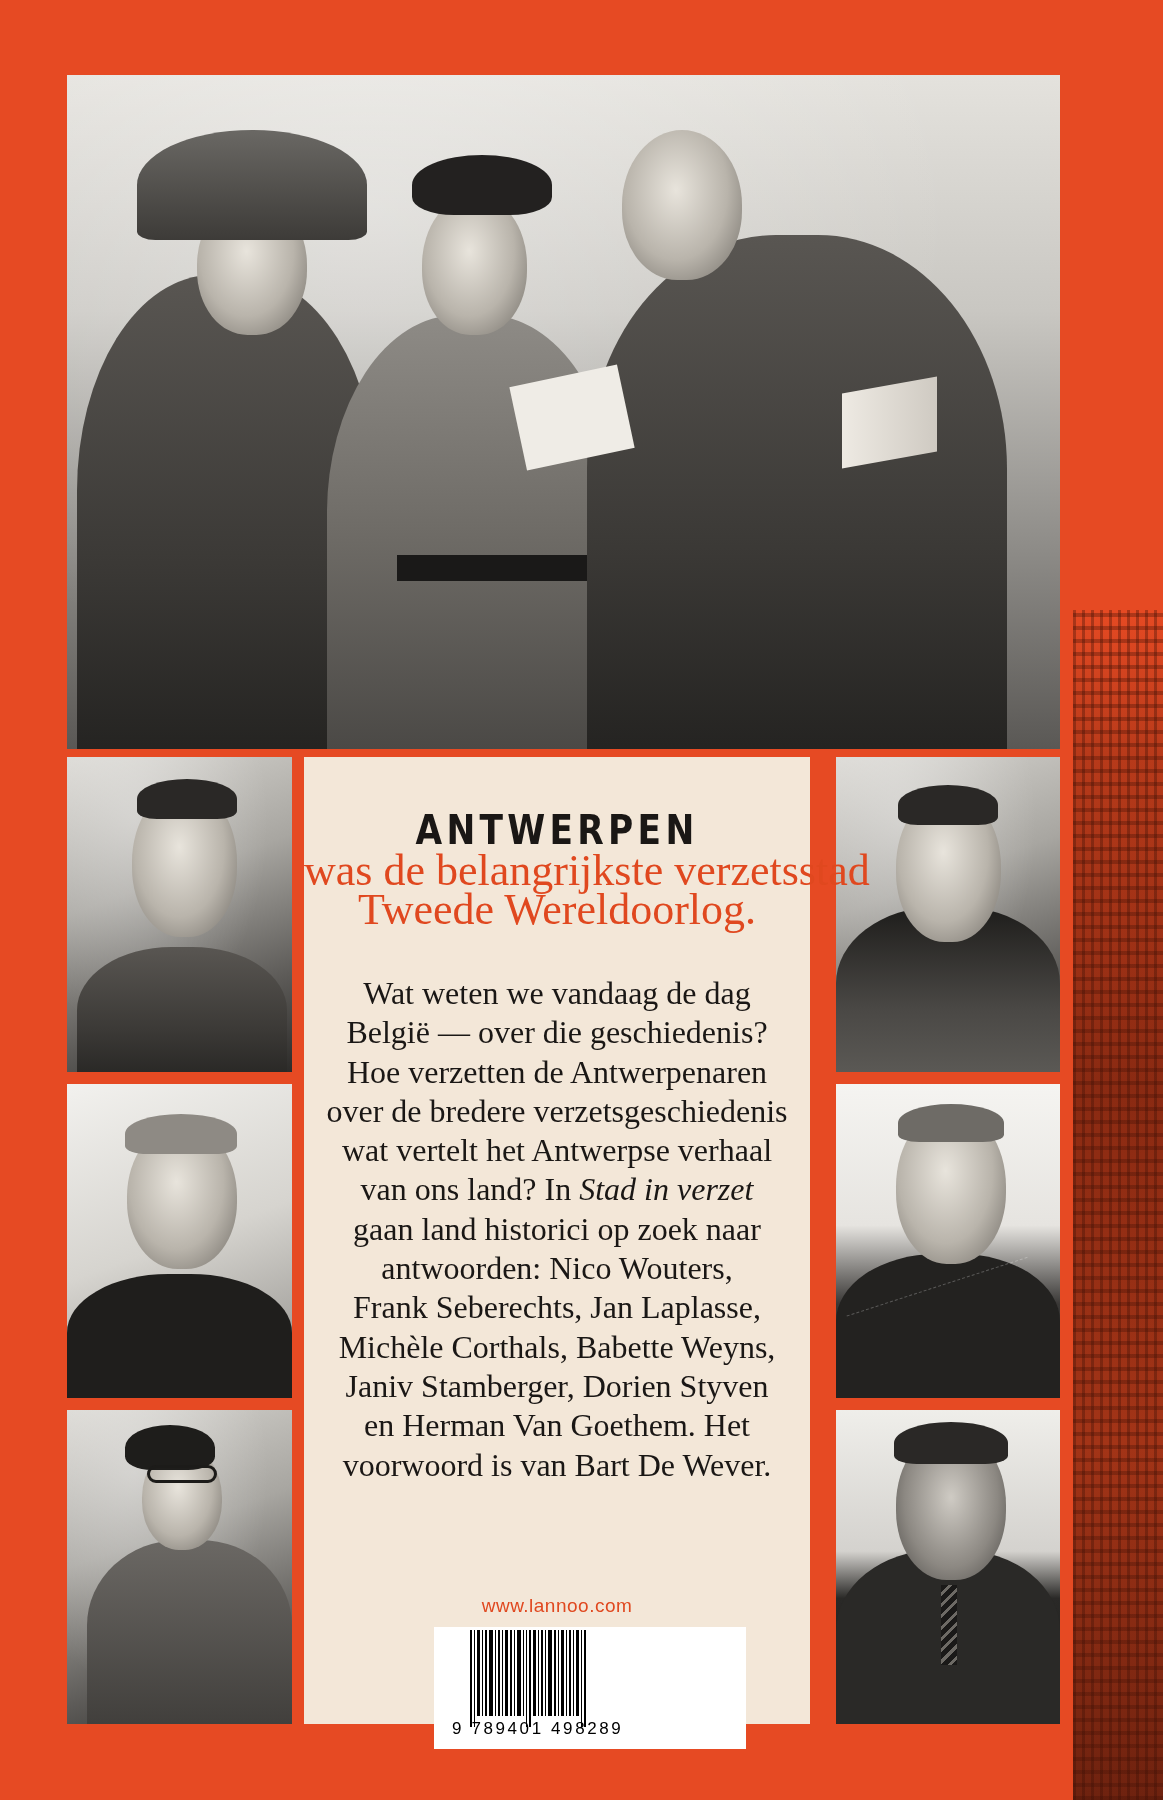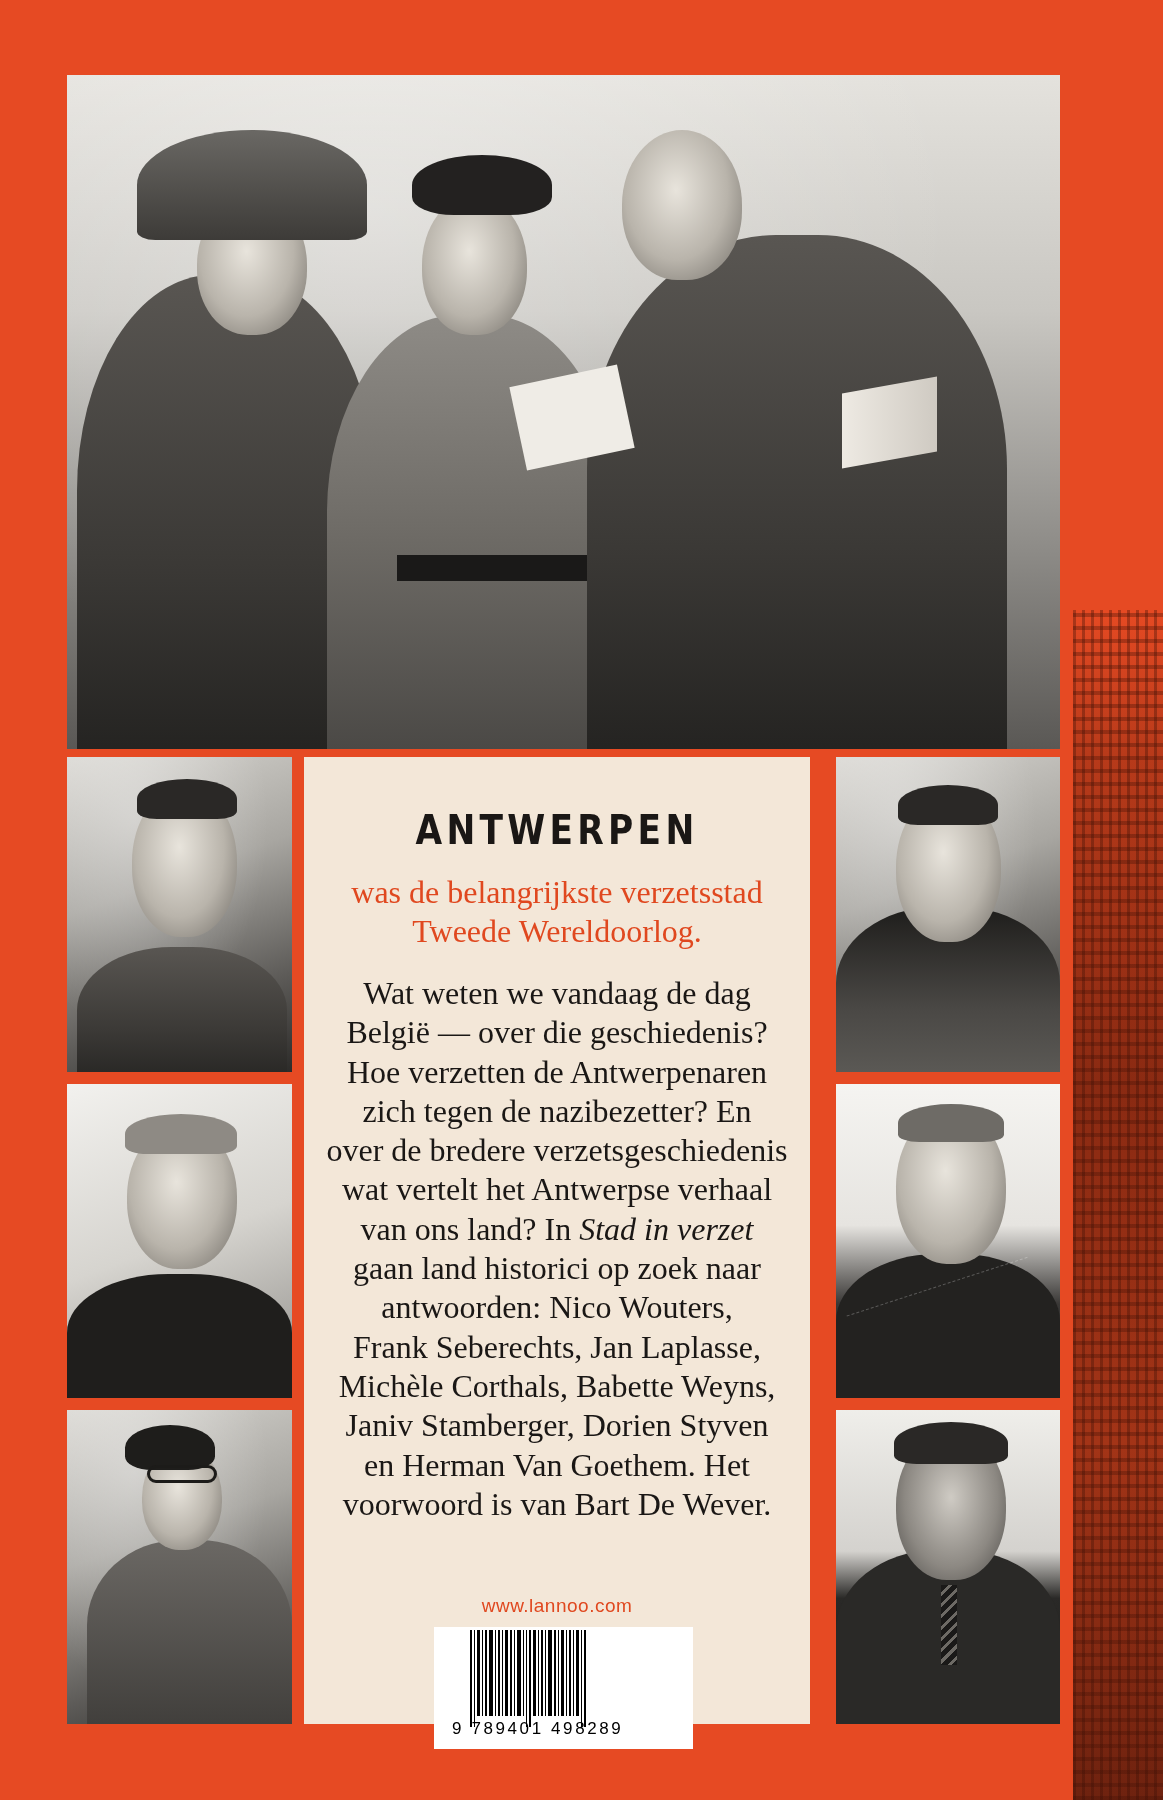--- a/index.html
+++ b/index.html
@@ -37,36 +37,36 @@
   }
 
   
   #panel { left: 304px; top: 757px; width: 506px; height: 967px; background: #F3E7D8; }
   #panel-title {
     position:absolute; left:0; top: 50px; width: 100%; text-align:center;
     font-family: "DejaVu Sans", sans-serif; font-weight: bold;
     font-size: 40px; letter-spacing: 5px; color: #1a1715; transform: scaleX(0.86);
   }
   #panel-lead {
-    position:absolute; left:0; top: 116px; width:100%; text-align:center;
-    font-family: "Liberation Serif", serif; font-size: 32px; line-height: 39px; color: #E0481F;
+    position:absolute; left:0; top: 94px; width:100%; text-align:center;
+    font-family: "Liberation Serif", serif; font-size: 44px; line-height: 39px; color: #E0481F;
   }
   #panel-body {
     position:absolute; left:0; top: 217px; width:100%; text-align:center;
     font-family: "Liberation Serif", serif; font-size: 32px; line-height: 39.3px; color: #1a1715;
   }
   #panel-body .line, #panel-lead .line { display:block; white-space: nowrap; }
   #panel-body em { }
   #url {
     position:absolute; left:0; top: 838px; width:100%; text-align:center;
     font-family: "Liberation Sans", sans-serif; font-size: 19px; letter-spacing: 0.5px; color: #E0481F;
   }
 
   
-  #barcode { left: 434px; top: 1627px; width: 259px; height: 122px; background:#fff; }
+  #barcode { left: 434px; top: 1627px; width: 312px; height: 122px; background:#fff; }
   #barcode .bars { position:absolute; left: 36px; top: 3px; width: 190px; height: 92px; display:flex; align-items:flex-start; }
   #barcode .bar { background:#000; height: 86px; margin-right: 2px; }
   #barcode .bar.tall { height: 97px; }
   #barcode-digits {
     position:absolute; left: 18px; top: 92px; width: 230px;
     font-family: "Liberation Sans", sans-serif; font-size: 17px; letter-spacing: 2.6px; color:#000; white-space: nowrap;
   }
 </style>
 </head>
 <body>
@@ -134,21 +134,20 @@
 
   <div id="panel-lead">
     <span class="line">was de belangrijkste verzetsstad</span>
     <span class="line">Tweede Wereldoorlog.</span>
   </div>
 
   <div id="panel-body">
     <span class="line">Wat weten we vandaag de dag</span>
     <span class="line">België — over die geschiedenis?</span>
     <span class="line">Hoe verzetten de Antwerpenaren</span>
-    <span class="line">zich tegen de nazibezetter? En</span>
     <span class="line">over de bredere verzetsgeschiedenis</span>
     <span class="line">wat vertelt het Antwerpse verhaal</span>
     <span class="line"><span>van ons land? In </span><em>Stad in verzet</em></span>
     <span class="line">gaan land historici op zoek naar</span>
     <span class="line">antwoorden: Nico Wouters,</span>
     <span class="line">Frank Seberechts, Jan Laplasse,</span>
     <span class="line">Michèle Corthals, Babette Weyns,</span>
     <span class="line">Janiv Stamberger, Dorien Styven</span>
     <span class="line">en Herman Van Goethem. Het</span>
     <span class="line">voorwoord is van Bart De Wever.</span>

